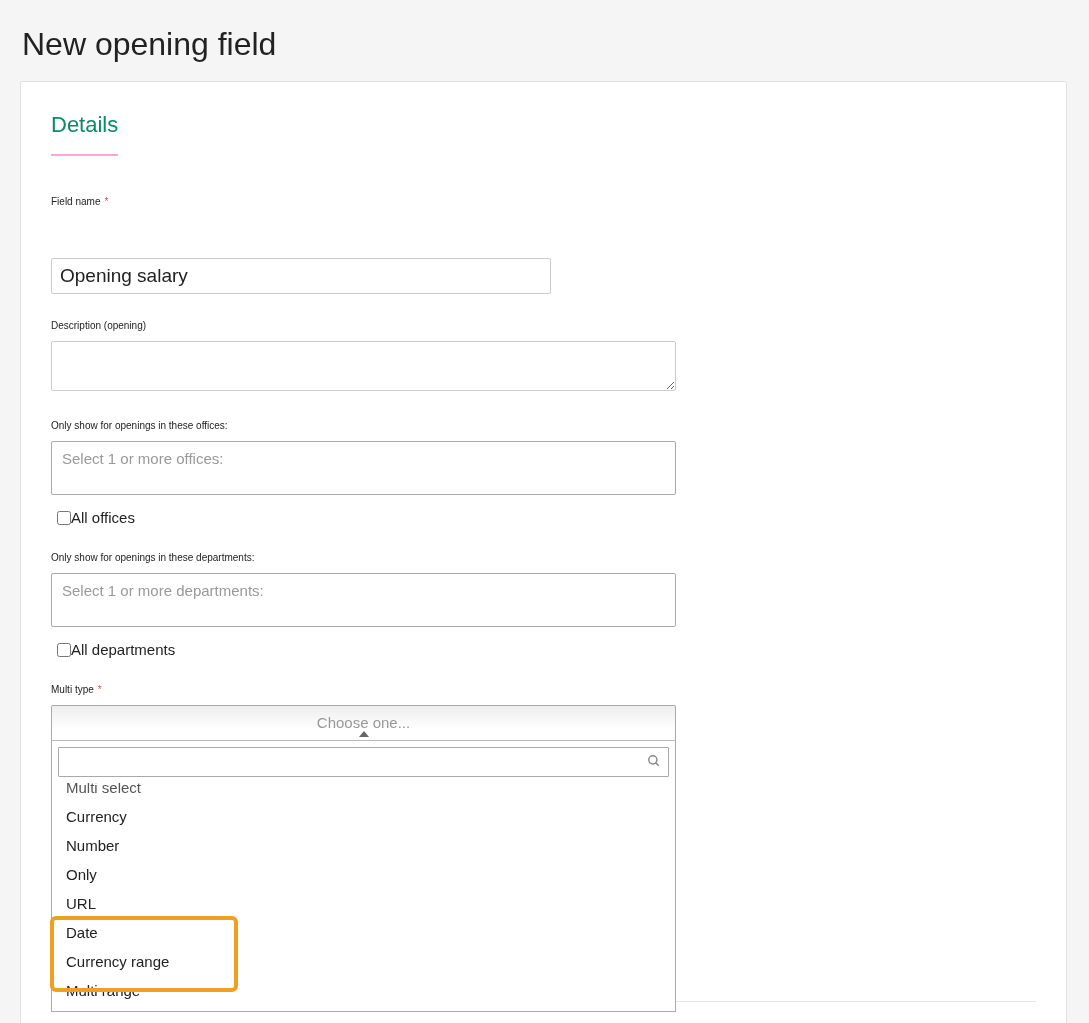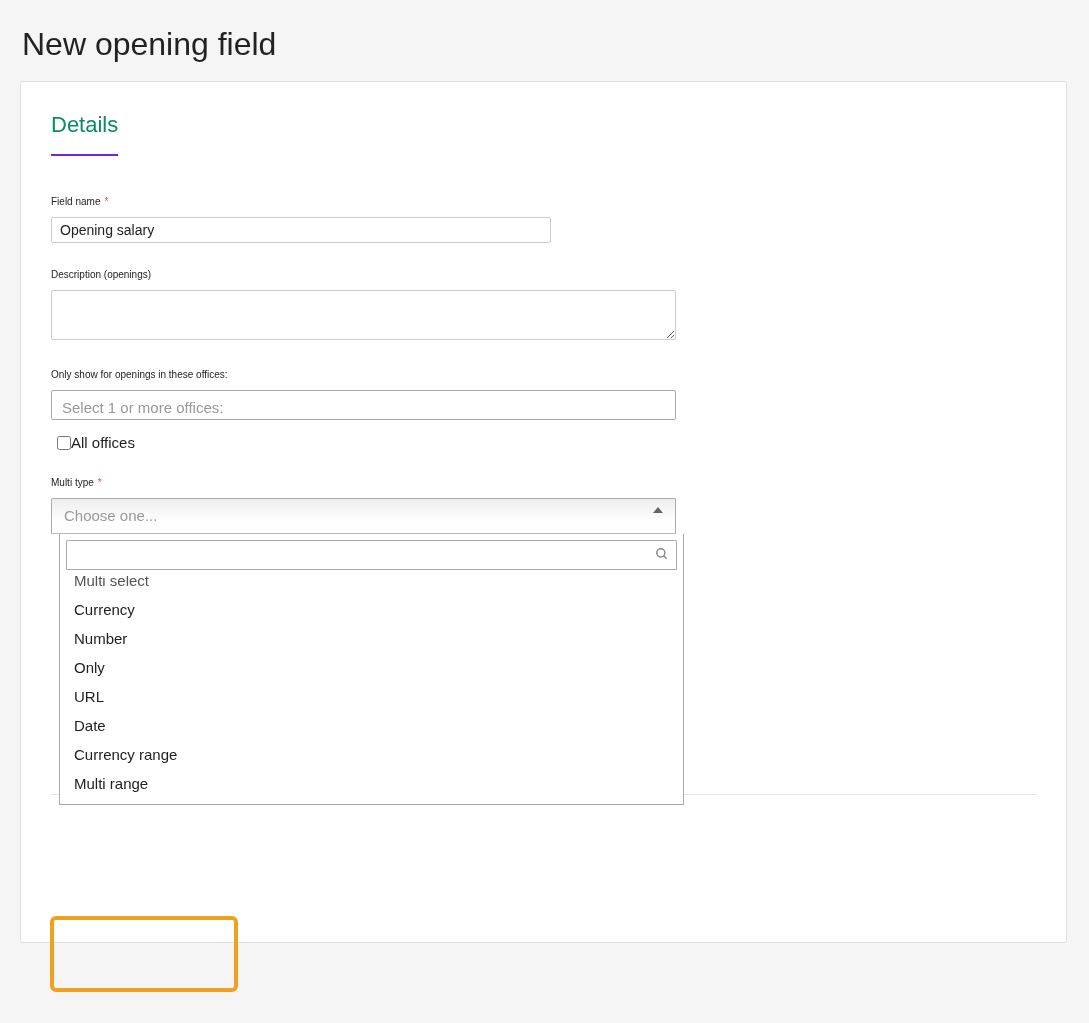--- a/index.html
+++ b/index.html
@@ -31,57 +31,58 @@
     }
     .panel-body {
       padding: 30px 30px 0 30px;
     }
     .tab-header {
       display: inline-block;
       color: #0b8a6a;
       font-size: 22px;
       font-weight: 500;
       padding-bottom: 16px;
-      border-bottom: 2px solid #6d28d9;
+      border-bottom: 2px solid #f9a8d4;
       margin-bottom: 40px;
     }
     .form-group {
       margin-bottom: 26px;
     }
     .form-label {
       display: block;
       font-size: 10px;
       color: #222;
       margin-bottom: 10px;
     }
     .required {
       color: #d9534f;
       margin-left: 4px;
     }
     .text-input {
       width: 500px;
-      height: 26px;
+      height: 36px;
       border: 1px solid #ccc;
       border-radius: 2px;
       padding: 0 8px;
-      font-size: 14px;
-      color: #222;
+      font-size: 19px;
+      color: #222;
+      margin-top: 41px;
     }
     .textarea-input {
       width: 625px;
       height: 50px;
       border: 1px solid #ccc;
       border-radius: 2px;
       padding: 6px 8px;
       font-size: 15px;
       resize: both;
     }
     .multiselect {
       width: 625px;
-      height: 30px;
+      height: 54px;
       border: 1px solid #aaa;
       border-radius: 2px;
       padding: 8px 10px;
       font-size: 15px;
       color: #999;
       cursor: pointer;
       background: #fff;
     }
     .checkbox-row {
       margin-top: 14px;
@@ -107,33 +108,35 @@
       height: 36px;
       border: 1px solid #aaa;
       border-bottom-color: #bbb;
       border-radius: 2px 2px 0 0;
       padding: 8px 12px;
       font-size: 15px;
       color: #999;
       cursor: pointer;
       background: linear-gradient(#eee, #fff 70%);
       display: flex;
+      align-items: center;
       justify-content: space-between;
+      flex-direction: column;
     }
     .triangle-up {
       width: 0;
       height: 0;
       border-left: 5px solid transparent;
       border-right: 5px solid transparent;
       border-bottom: 6px solid #666;
     }
     .dropdown {
       position: absolute;
       top: 100%;
-      left: 8px;
+      left: 0;
       width: 100%;
       background: #fff;
       border: 1px solid #aaa;
       border-top: none;
       z-index: 10;
     }
     .dropdown-search-wrap {
       padding: 6px;
       position: relative;
     }
@@ -204,33 +207,41 @@
     <div class="tab-header">Details</div>
 
     <div class="form-group">
       <label class="form-label">
         <span>Field name</span><span class="required">*</span>
       </label>
       <input type="text" class="text-input" value="Opening salary" style="">
     </div>
 
     <div class="form-group">
-      <label class="form-label">Description (openings)</label>
+      <label class="form-label">Description (opening)</label>
       <textarea class="textarea-input" style=""></textarea>
     </div>
 
     <div class="form-group">
       <label class="form-label">Only show for openings in these offices:</label>
       <div class="multiselect">Select 1 or more offices:</div>
       <div class="checkbox-row">
         <input type="checkbox" style="">
         <label>All offices</label>
       </div>
     </div>
 
+    <div class="form-group">
+      <label class="form-label">Only show for openings in these departments:</label>
+      <div class="multiselect">Select 1 or more departments:</div>
+      <div class="checkbox-row">
+        <input type="checkbox" style="">
+        <label>All departments</label>
+      </div>
+    </div>
 
     <div class="form-group">
       <label class="form-label">
         <span>Multi type</span><span class="required">*</span>
       </label>
       <div class="select-container">
         <div class="select-display">
           <span>Choose one...</span>
           <span class="triangle-up"></span>
         </div>

